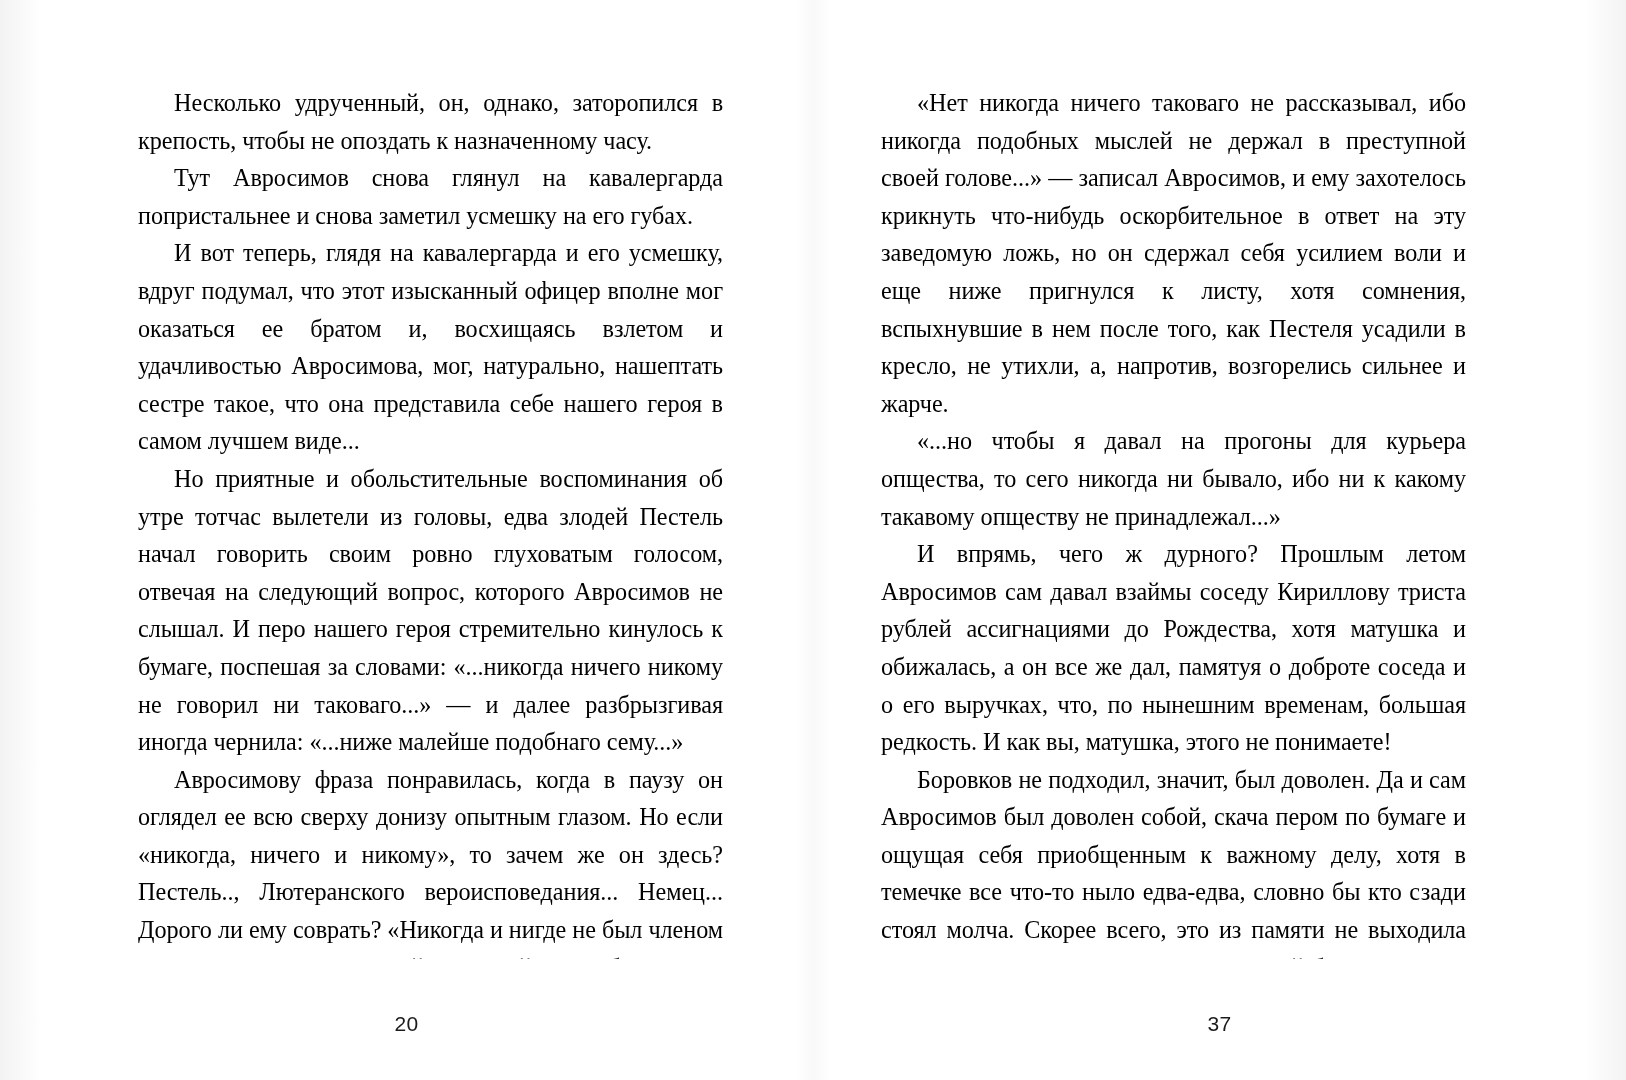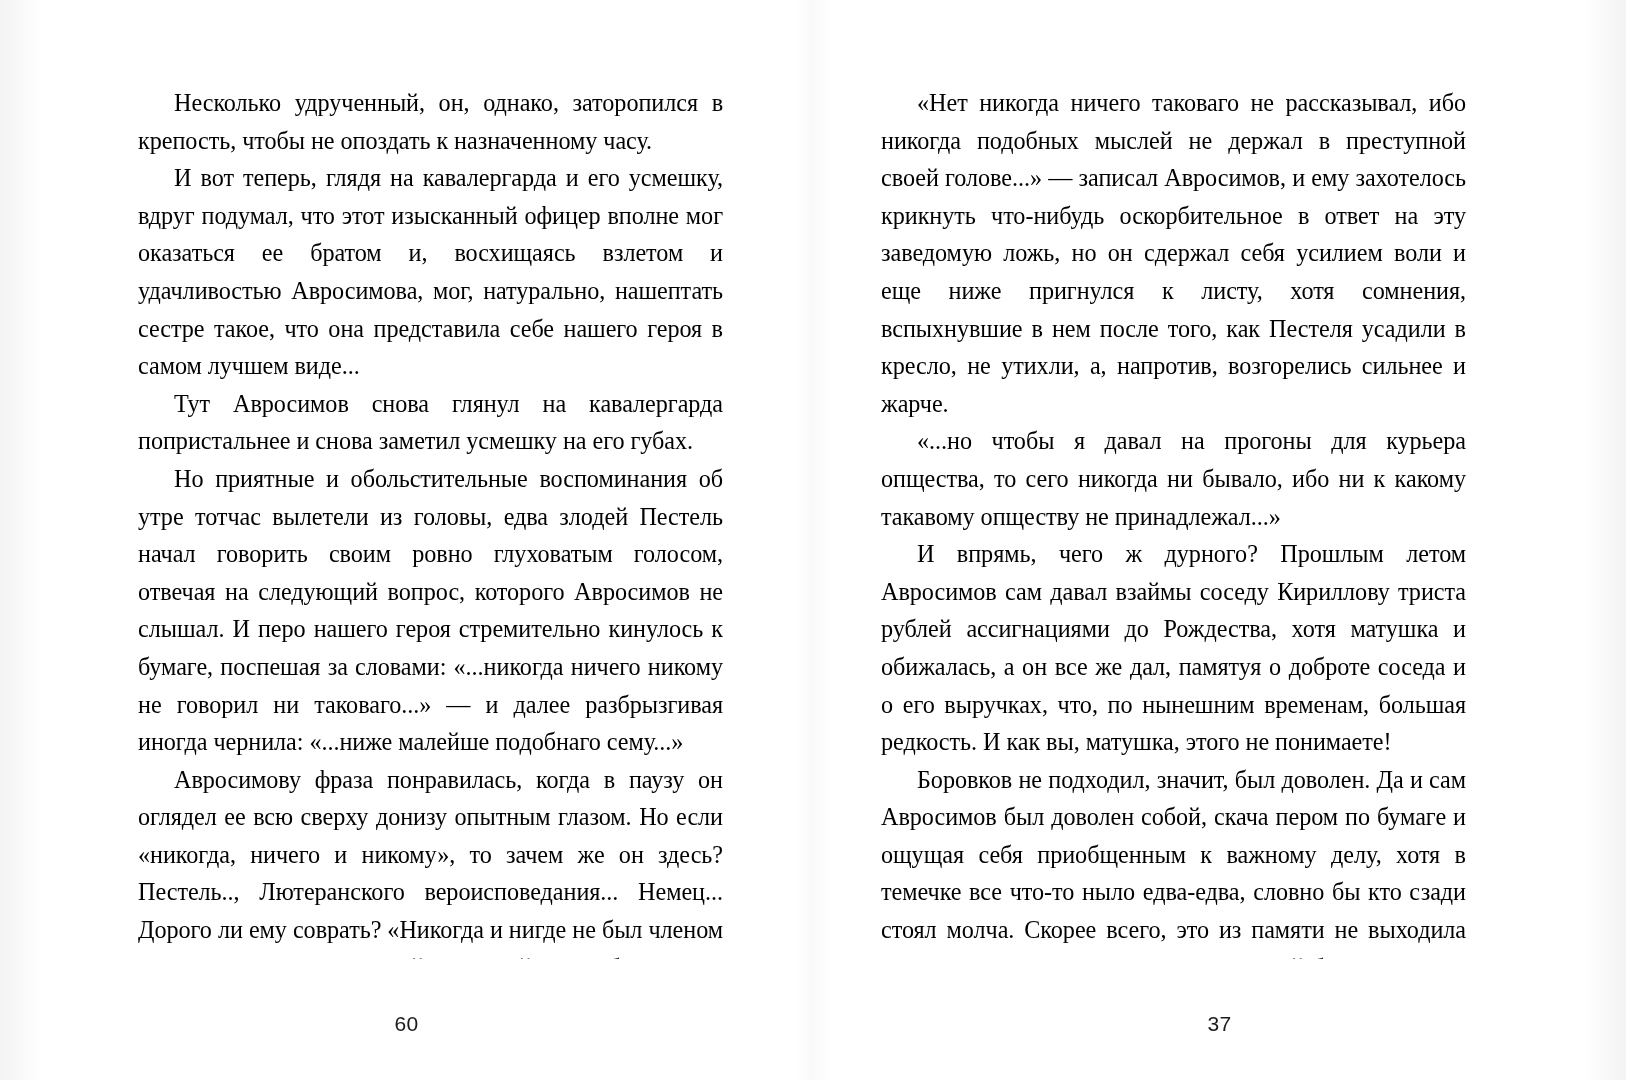--- a/index.html
+++ b/index.html
@@ -82,27 +82,27 @@
   }
 </style>
 </head>
 <body>
 
 <div id="book-spread">
 
   <div class="page" id="page-left">
     <div class="text-column">
       <p class="para">Несколько удрученный, он, однако, заторопился в крепость, чтобы не опоздать к назначенному часу.</p>
+      <p class="para">Тут Авросимов снова глянул на кавалергарда попристальнее и снова заметил усмешку на его губах.</p>
       <p class="para">И вот теперь, глядя на кавалергарда и его усмешку, вдруг подумал, что этот изысканный офицер вполне мог оказаться ее братом и, восхищаясь взлетом и удачливостью Авросимова, мог, натурально, нашептать сестре такое, что она представила себе нашего героя в самом лучшем виде...</p>
-      <p class="para">Тут Авросимов снова глянул на кавалергарда попристальнее и снова заметил усмешку на его губах.</p>
       <p class="para">Но приятные и обольстительные воспоминания об утре тотчас вылетели из головы, едва злодей Пестель начал говорить своим ровно глуховатым голосом, отвечая на следующий вопрос, которого Авросимов не слышал. И перо нашего героя стремительно кинулось к бумаге, поспешая за словами: «...никогда ничего никому не говорил ни таковаго...» — и далее разбрызгивая иногда чернила: «...ниже малейше подобнаго сему...»</p>
       <p class="para">Авросимову фраза понравилась, когда в паузу он оглядел ее всю сверху донизу опытным глазом. Но если «никогда, ничего и никому», то зачем же он здесь? Пестель.., Лютеранского вероисповедания... Немец... Дорого ли ему соврать? «Никогда и нигде не был членом никакого таковаго злодейскаго тайнаго общества...» Авросимов и не заметил, как под шумок и собственное словцо вкатил, а именно — «злодейскаго» — так понесло перо, что и не остановишь.</p>
 
     </div>
-    <div class="folio">60</div>
+    <div class="folio">20</div>
   </div>
 
   <div class="page" id="page-right">
     <div class="text-column">
       <p class="para">«Нет никогда ничего таковаго не рассказывал, ибо никогда подобных мыслей не держал в преступной своей голове...» — записал Авросимов, и ему захотелось крикнуть что-нибудь оскорбительное в ответ на эту заведомую ложь, но он сдержал себя усилием воли и еще ниже пригнулся к листу, хотя сомнения, вспыхнувшие в нем после того, как Пестеля усадили в кресло, не утихли, а, напротив, возгорелись сильнее и жарче.</p>
       <p class="para">«...но чтобы я давал на прогоны для курьера опщества, то сего никогда ни бывало, ибо ни к какому такавому опществу не принадлежал...»</p>
       <p class="para">И впрямь, чего ж дурного? Прошлым летом Авросимов сам давал взаймы соседу Кириллову триста рублей ассигнациями до Рождества, хотя матушка и обижалась, а он все же дал, памятуя о доброте соседа и о его выручках, что, по нынешним временам, большая редкость. И как вы, матушка, этого не понимаете!</p>
       <p class="para">Боровков не подходил, значит, был доволен. Да и сам Авросимов был доволен собой, скача пером по бумаге и ощущая себя приобщенным к важному делу, хотя в темечке все что-то ныло едва-едва, словно бы кто сзади стоял молча. Скорее всего, это из памяти не выходила прекрасная незнакомка, которая, вот ей-богу, не могла исчезнуть навсегда со своим призывным взглядом... А к тому же еще этот Пестель покачивался перед глазами, стоило только голову поднять, и тихое его «никогда, ничего, никому, нигде», тупое и монотонное, раздражало понемногу. А ведь скажи он «да» да поплачь, покайся — все бы уже кончилось. Как эти вчерашние да третьевошние, что друг на друга валили торопливо, хотя перед правым судом</p>
     </div>
     <div class="folio">37</div>

